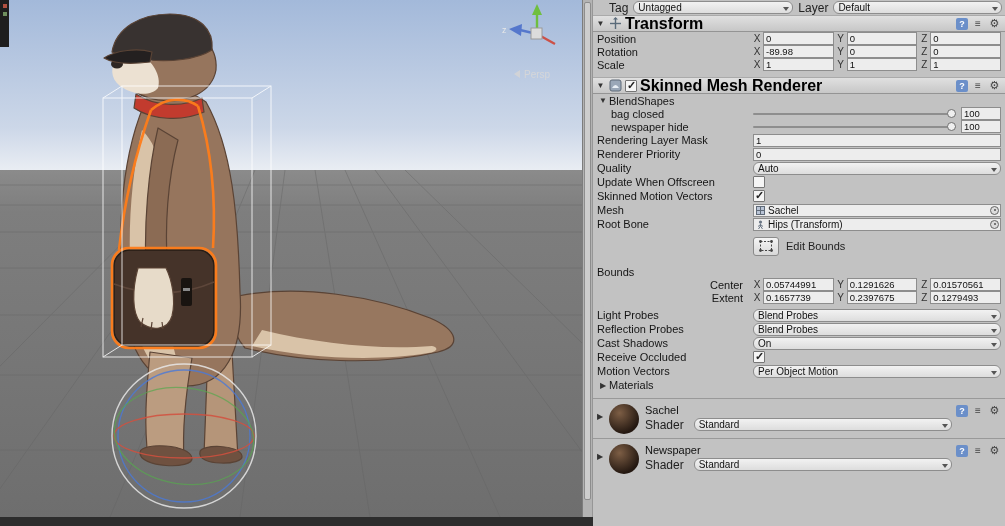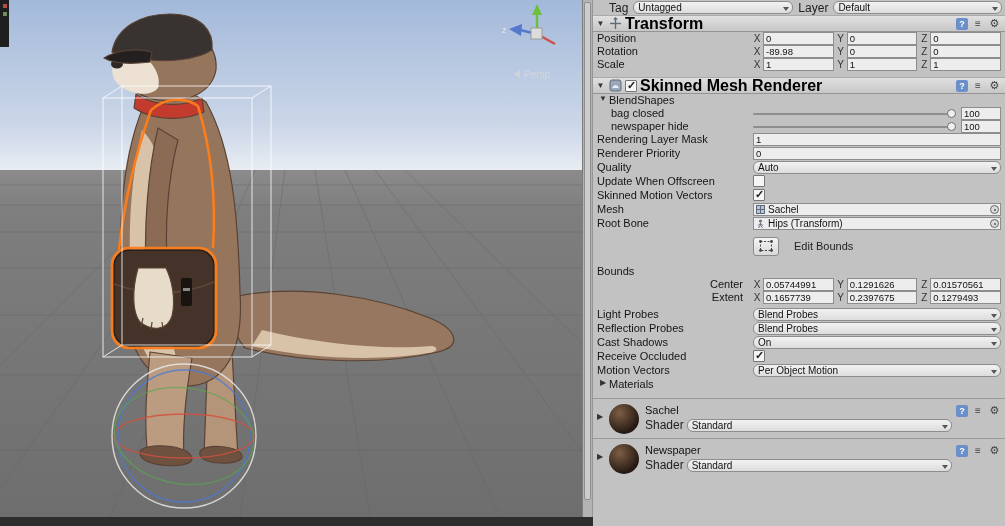--- a/index.html
+++ b/index.html
@@ -26,21 +26,21 @@
   .dd-flex{flex:1}
 
   .header{display:flex;align-items:center;height:17px;background:linear-gradient(#e0e0e0,#c7c7c7);border-top:1px solid #aaa;border-bottom:1px solid #949494;padding:0 4px 0 2px;gap:3px}
   .fold{width:11px;font-size:8px;color:#333;text-align:center;flex:0 0 auto}
   .title{font-weight:bold;font-size:16px;color:#000;white-space:nowrap}
   .hicons{margin-left:auto;display:flex;align-items:center;gap:4px}
   .icon-help{display:inline-block;width:12px;height:12px;background:#6b8fc9;border-radius:2px;color:#fff;font-size:9px;line-height:12px;text-align:center;font-weight:bold}
   .icon-preset{display:inline-block;width:12px;height:12px;color:#444;font-size:10px;line-height:12px;text-align:center}
   .icon-gear{display:inline-block;width:13px;height:13px;color:#444;font-size:11px;line-height:13px;text-align:center}
 
-  .row{display:flex;align-items:flex-start;height:14px;padding:0 4px}
+  .row{display:flex;align-items:center;height:14px;padding:0 4px}
   .row13{height:13px}
   .label{flex:0 0 156px;font-size:11px;color:#151515;white-space:nowrap;overflow:hidden}
   .label.indent{padding-left:14px}
   .label.right{text-align:right;padding-right:10px}
   .foldrow .fold{width:12px}
   .foldrow .label{flex:1}
 
   .xyz{display:flex;flex:1;gap:3px;min-width:0}
   .xgroup{display:flex;flex:1;align-items:center;gap:2px;min-width:0}
   .axis{flex:0 0 8px;font-size:10px;color:#333;text-align:center}
@@ -53,29 +53,29 @@
   .slider{flex:1;position:relative;height:13px;margin:0 5px 0 0}
   .slider::before{content:"";position:absolute;left:0;right:0;top:6px;height:2px;background:#8e8e8e;border-radius:1px}
   .knob{position:absolute;right:0;top:2px;width:9px;height:9px;border-radius:50%;background:#efefef;border:1px solid #6f6f6f}
   .sval{flex:0 0 40px}
 
   .objfield{flex:1;display:flex;align-items:center;height:13px;background:#ededed;border:1px solid #8d8d8d;font-size:10px;padding:0 12px 0 2px;gap:3px;position:relative;white-space:nowrap;overflow:hidden}
   .picker{position:absolute;right:1px;top:1px;width:9px;height:9px;border-radius:50%;background:#dcdcdc;border:1px solid #666}
   .picker::after{content:"";position:absolute;left:2.5px;top:2.5px;width:2px;height:2px;border-radius:50%;background:#555}
 
   .btn{display:flex;align-items:center;justify-content:center;width:26px;height:19px;background:linear-gradient(#f5f5f5,#d8d8d8);border:1px solid #8a8a8a;border-radius:3px}
-  .editbounds-row{display:flex;align-items:center;height:22px;margin:4px 0 0 160px;gap:15px}
+  .editbounds-row{display:flex;align-items:center;height:22px;margin:4px 0 0 160px;gap:7px}
 
   .spacer6{height:6px}.spacer8{height:8px}.spacer4{height:4px}
 
   .mat-section{border-top:1px solid #999;padding:3px 4px 4px 2px;display:flex;align-items:flex-start;gap:4px}
   .mat-sphere{width:30px;height:30px;border-radius:50%;background:radial-gradient(circle at 35% 30%,#8a6а52,#2a1d15 72%);background:radial-gradient(circle at 35% 30%,#7d5e45,#241811 72%);flex:0 0 auto;margin-top:2px}
   .mat-body{flex:1;min-width:0}
   .mat-name{font-size:11px;color:#111;height:16px;line-height:16px;padding-left:2px}
-  .mat-shader-row{display:flex;align-items:center;gap:3px;padding-left:2px}
+  .mat-shader-row{display:flex;align-items:flex-start;gap:10px;padding-left:2px}
   .mat-shader-row .dropdown{flex:1;}
   .mat-hicons{display:flex;align-items:center;gap:4px;margin-top:2px}
   .mat-fold{width:10px;font-size:8px;color:#333;text-align:center;margin-top:10px}
 </style>
 </head>
 <body>
 
 <div class="scene">
 <svg width="582" height="517" viewBox="0 0 582 517">
   <defs>

